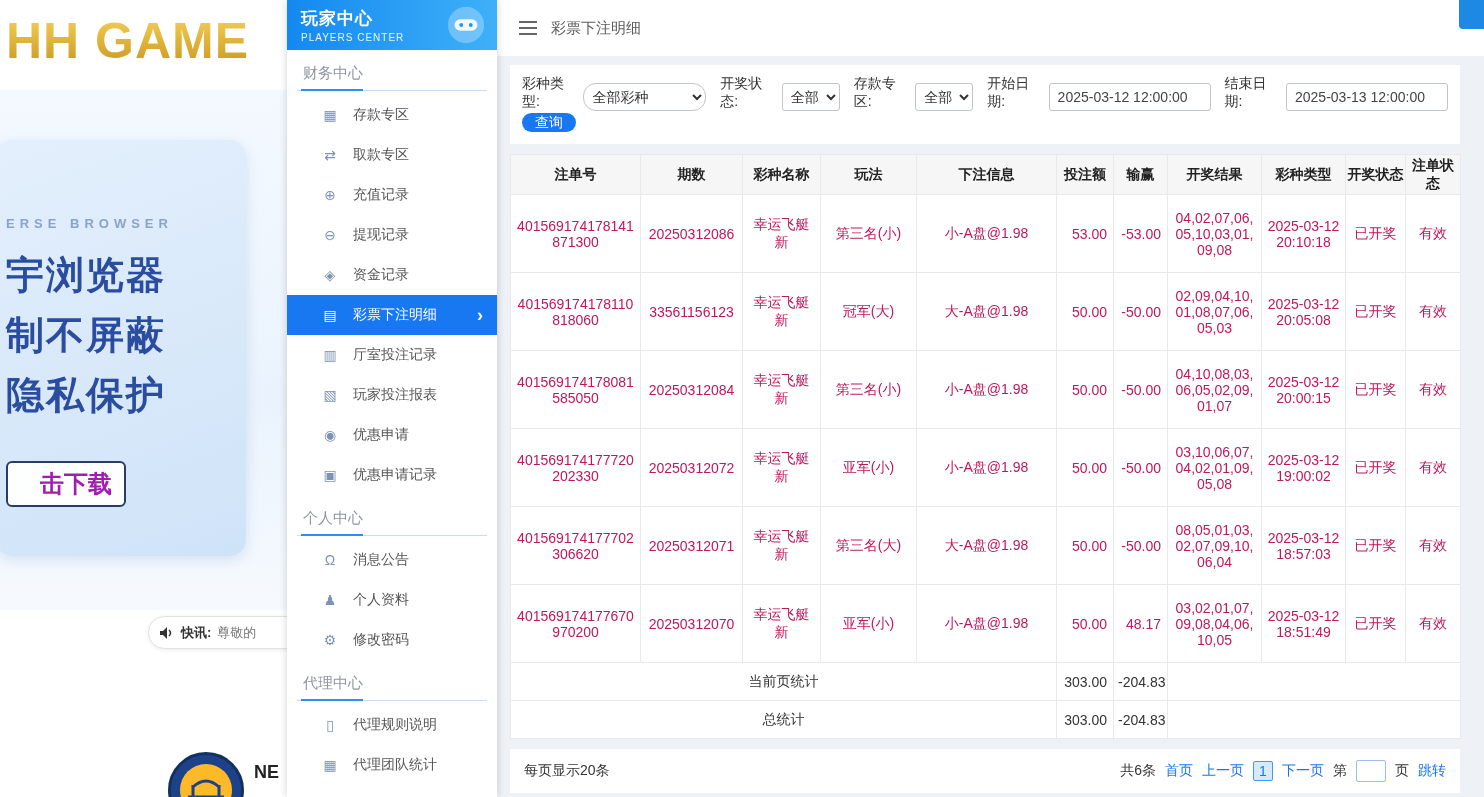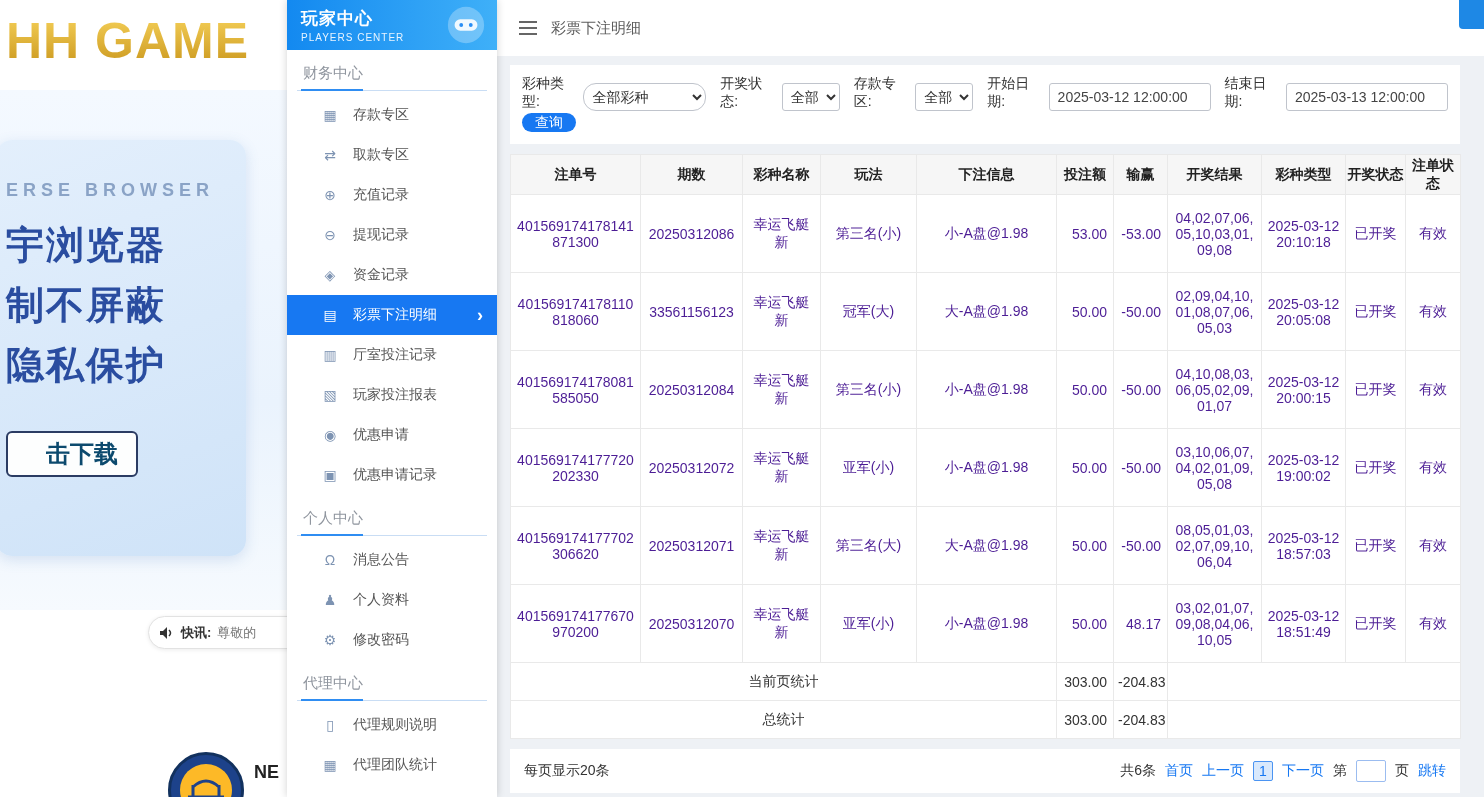--- a/index.html
+++ b/index.html
@@ -13,24 +13,24 @@
   .left-region { position:absolute; left:0; top:0; width:287px; height:797px; background:#fff; overflow:hidden; }
   .left-lower { position:absolute; left:0; top:90px; width:287px; height:520px;
     background:linear-gradient(180deg,#f4f9ff, #eaf3fd 60%, #f6fafe); }
   .site-logo { position:absolute; left:6px; top:12px; font-size:50px; font-weight:900;
     letter-spacing:1px; white-space:nowrap;
     background:linear-gradient(180deg,#f7d35c,#c8941a); -webkit-background-clip:text; background-clip:text;
     color:#d8a422; -webkit-text-fill-color:transparent; }
   .promo-banner { position:absolute; left:-4px; top:140px; width:250px; height:416px;
     background:linear-gradient(160deg,#e3effc,#cfe3f8); border-radius:16px;
     box-shadow:0 4px 14px rgba(70,120,190,.18); padding:40px 0 0 10px; overflow:hidden; }
-  .promo-tagline { font-size:18px; letter-spacing:5px; color:#8aa3c6; font-weight:700; margin-bottom:14px; white-space:nowrap; }
+  .promo-tagline { font-size:13px; letter-spacing:5px; color:#8aa3c6; font-weight:700; margin-bottom:14px; white-space:nowrap;margin-top:36px; }
   .promo-big { font-size:38px; font-weight:900; color:#2a4da0; letter-spacing:2px; line-height:60px; white-space:nowrap; }
-  .promo-btn { margin-top:36px; width:132px; height:46px; border:2px solid #2b3c63; border-radius:6px;
-    background:#fdfefe; color:#0c4a6e; font-size:24px; font-weight:700; text-align:center; line-height:42px;padding-left:20px; }
+  .promo-btn { margin-top:36px; width:120px; height:46px; border:2px solid #2b3c63; border-radius:6px;
+    background:#fdfefe; color:#a21caf; font-size:24px; font-weight:700; text-align:center; line-height:42px;padding-left:20px; }
   .news-ticker { position:absolute; left:148px; top:616px; width:160px; height:33px; background:#fff;
     border:1px solid #e2e2e2; border-radius:17px; display:flex; align-items:center; gap:6px; padding:0 10px;
     font-size:13px; box-shadow:0 1px 4px rgba(0,0,0,.08); white-space:nowrap; overflow:hidden; }
   .news-ticker .tk-label { font-weight:700; color:#333; }
   .news-ticker .tk-text { color:#777; }
   .team-badge { position:absolute; left:168px; top:752px; width:76px; height:76px; border-radius:50%;
     background:#1d428a; border:3px solid #12315e; display:flex; align-items:center; justify-content:center; }
   .team-badge-inner { width:52px; height:52px; border-radius:50%; background:#fdb927;
     display:flex; align-items:center; justify-content:center; }
   .team-text { position:absolute; left:254px; top:762px; font-size:18px; font-weight:800; color:#222;text-align:right; }
@@ -66,21 +66,21 @@
   .sel-type { width:132px;border-radius:13px; } .sel-draw { width:62px; } .sel-order { width:58px; }
   .date-input { width:162px; height:28px; border:1px solid #c0c4cc; border-radius:3px; font-size:14px; color:#444;
     padding:2px 8px; font-family:"Liberation Sans", sans-serif; }
   .query-btn { margin-top:2px; width:54px; height:19px; background:#1778f2; border:none; border-radius:10px;
     color:#fff; font-size:14px; cursor:pointer; font-family:"Liberation Sans", sans-serif; }
   .table-card { margin-top:10px; }
   table { width:100%; border-collapse:collapse; table-layout:fixed; font-size:14px; }
   th, td { border:1px solid #e9e9e9; text-align:center; padding:2px 4px; overflow:hidden; }
   thead tr { height:40px; background:#f6f6f6; }
   th { font-weight:700; color:#222; padding:0 1px; }
-  tbody tr.data-row { height:78px; color:#4c1d95; }
+  tbody tr.data-row { height:78px; color:#be185d; }
   td.break { word-break:break-all; }
   td.num { text-align:right; padding-right:6px; }
   tr.summary-row { height:38px; }
   .pager-card { margin-top:10px; height:44px; display:flex; align-items:center; justify-content:space-between;
     padding:0 14px; font-size:14px; color:#333; }
   .pager-right { display:flex; align-items:center; gap:9px; }
   .pg-link { color:#1778f2; cursor:pointer; text-decoration:none; }
   .pg-current { display:inline-block; min-width:20px; padding:1px 5px; text-align:center;
     border:1px solid #4b94f2; background:#d9e9fc; color:#1778f2; border-radius:2px; }
   .pg-input { width:30px; height:22px; border:1px solid #9bbcf0; border-radius:2px; font-size:13px; text-align:center; }

